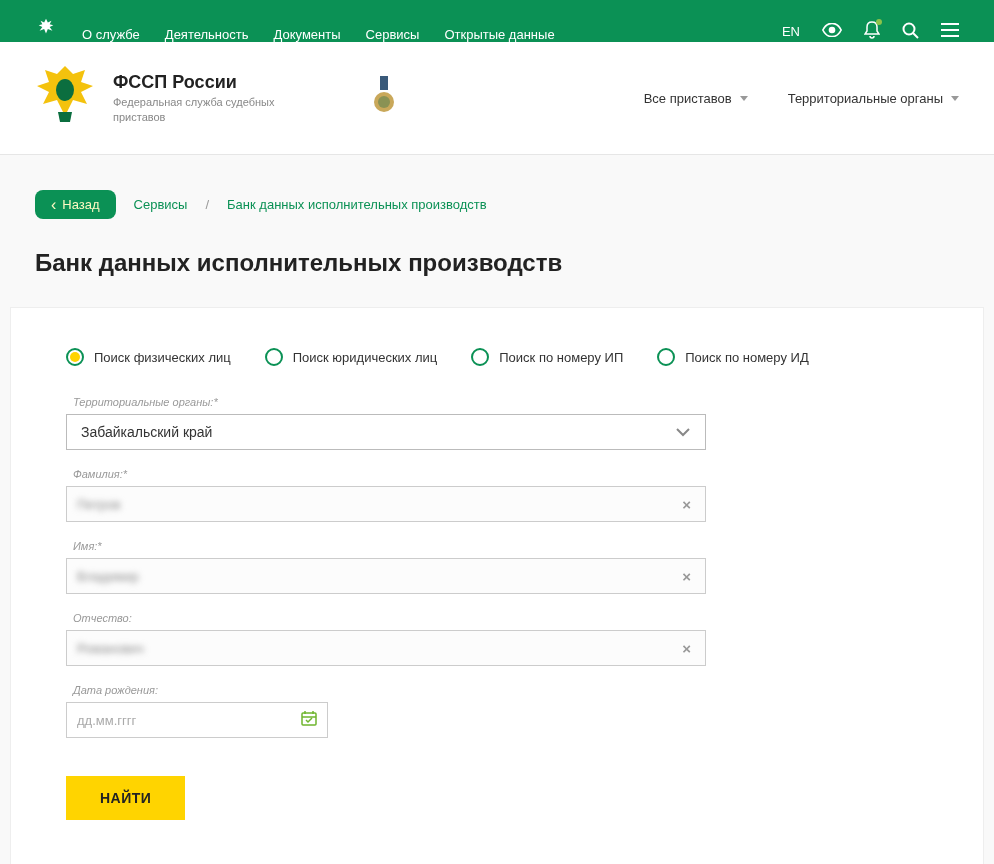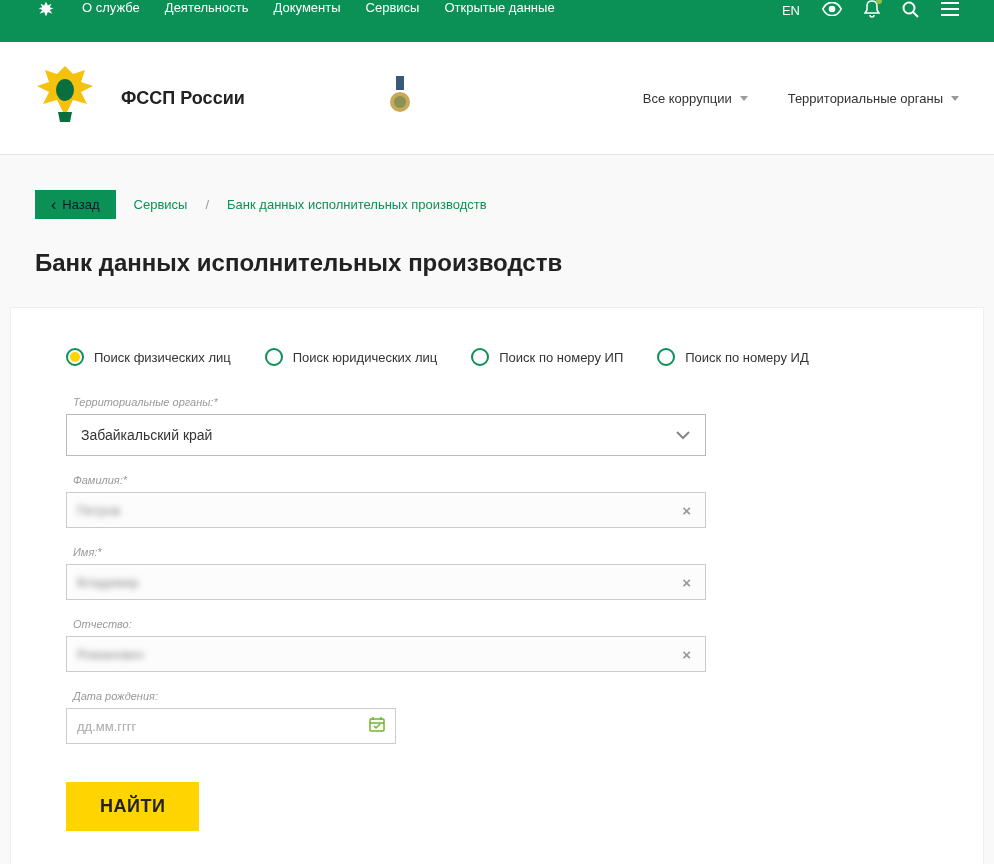--- a/index.html
+++ b/index.html
@@ -1,76 +1,76 @@
 <!DOCTYPE html>
 <html><head>
 <meta charset="utf-8">
 <style>
 * { margin: 0; padding: 0; box-sizing: border-box; }
 body { font-family: Arial, Helvetica, sans-serif; background: #f9f9f9; width: 994px; height: 864px; overflow: hidden; }
 
 
-.topbar { background: #0b9155; height: 42px; display: flex; align-items: flex-start; padding: 0 35px; color: #fff; font-size: 13px; }
+.topbar { background: #0b9155; height: 42px; display: flex; align-items: flex-end; padding: 0 35px; color: #fff; font-size: 13px; }
 .topbar-logo { margin-right: 25px; }
 .topbar-nav { display: flex; gap: 25px; flex: 1; }
 .topbar-nav a { color: #fff; text-decoration: none; cursor: pointer; }
 .topbar-right { display: flex; align-items: center; gap: 22px; }
 .topbar-right .lang { color: #fff; font-size: 13px; cursor: pointer; }
 .topbar-right .icon-wrap { position: relative; cursor: pointer; }
 .dot-badge { position: absolute; top: -2px; right: -2px; width: 6px; height: 6px; background: #8bc34a; border-radius: 50%; }
 
 
-.header { background: #fff; padding: 22px 35px; display: flex; align-items: center; border-bottom: 1px solid #e6e6e6; gap: 8px; }
+.header { background: #fff; padding: 22px 35px; display: flex; align-items: center; border-bottom: 1px solid #e6e6e6; }
 .header-logo { margin-right: 18px; }
 .header-title-block { flex: 0 0 200px; }
 .header-title { font-size: 18px; font-weight: bold; color: #222; }
 .header-subtitle { font-size: 11px; color: #888; margin-top: 2px; line-height: 1.3; }
 .medal { margin-left: 60px; margin-right: 55px; }
 .phone-block { }
 .phone { font-size: 20px; font-weight: bold; color: #222; }
 .phone-sub { font-size: 11px; color: #888; margin-top: 2px; }
 .header-dropdowns { display: flex; gap: 40px; margin-left: auto; font-size: 13px; color: #333; }
 .dropdown-link { display: flex; align-items: center; gap: 8px; cursor: pointer; }
 .dropdown-caret { width: 0; height: 0; border-left: 4px solid transparent; border-right: 4px solid transparent; border-top: 5px solid #999; }
 
 
 .crumb-row { padding: 35px 35px 20px; display: flex; align-items: center; gap: 18px; font-size: 13px; }
-.back-btn { background: #0b9155; color: #0f172a; padding: 7px 16px; border-radius: 0; cursor: pointer; display: flex; align-items: center; gap: 6px; font-size: 13px; text-align: center; }
+.back-btn { background: #0b9155; color: #fef9c3; padding: 7px 16px; border-radius: 8px; cursor: pointer; display: flex; align-items: center; gap: 6px; font-size: 13px; text-align: center; }
 .back-btn:before { content: "‹"; font-size: 16px; line-height: 0; }
 .crumb-link { color: #0b9155; cursor: pointer; }
 .crumb-sep { color: #999; }
 .crumb-current { color: #0b9155; }
 
 
 .page-title { font-size: 24px; font-weight: bold; color: #222; padding: 10px 35px 30px; }
 
 
 .panel { background: #fff; margin: 0 10px 10px; padding: 40px 55px 50px; border: 1px solid #eee; }
 .radio-row { display: flex; gap: 34px; margin-bottom: 30px; }
 .radio-opt { display: flex; align-items: center; gap: 10px; font-size: 13px; color: #333; cursor: pointer; }
 .radio-outer { width: 18px; height: 18px; border: 2px solid #0b9155; border-radius: 50%; display: flex; align-items: center; justify-content: center; flex-shrink: 0; }
 .radio-inner { width: 10px; height: 10px; background: #ffd400; border-radius: 50%; display: none; }
 .radio-opt.selected .radio-inner { display: block; }
 
 .form-field { margin-bottom: 18px; }
 .form-label { font-size: 11px; color: #999; font-style: italic; margin-bottom: 6px; margin-left: 7px; }
-.select-box { border: 1px solid #bbb; height: 42px; display: flex; align-items: center; padding: 0 14px; font-size: 14px; color: #333; position: relative; background: #fff; cursor: pointer; max-width: 640px; }
+.select-box { border: 1px solid #bbb; height: 36px; display: flex; align-items: center; padding: 0 14px; font-size: 14px; color: #333; position: relative; background: #fff; cursor: pointer; max-width: 640px; }
 .select-caret { margin-left: auto; }
 .select-caret svg { display: block; }
 
 .text-input-wrap { border: 1px solid #ccc; height: 36px; display: flex; align-items: center; padding: 0 10px; background: #fcfcfc; max-width: 640px; }
 .text-input-wrap.blurred .val { filter: blur(3px); color: #888; font-size: 13px; }
 .text-input-wrap .val { flex: 1; font-size: 13px; color: #555; }
 .clear-x { color: #999; font-size: 15px; cursor: pointer; padding: 0 4px; font-weight: bold; }
 
-.date-wrap { border: 1px solid #ccc; height: 36px; width: 330px; display: flex; align-items: center; padding: 0 10px; background: #fff; }
+.date-wrap { border: 1px solid #ccc; height: 36px; width: 262px; display: flex; align-items: center; padding: 0 10px; background: #fff; }
 .date-wrap .placeholder { flex: 1; font-size: 13px; color: #aaa; }
 .cal-icon { color: #6fb52e; }
 
-.submit-btn { background: #ffd400; color: #222; font-size: 18px; font-weight: bold; padding: 14px 34px; border: none; cursor: pointer; margin-top: 20px; letter-spacing: 0.5px; }
+.submit-btn { background: #ffd400; color: #222; font-size: 14px; font-weight: bold; padding: 14px 34px; border: none; cursor: pointer; margin-top: 20px; letter-spacing: 0.5px; }
 </style>
 </head>
 <body>
 
 <div class="topbar">
   <span class="topbar-logo">
     <svg width="22" height="22" viewBox="0 0 24 24" fill="#fff">
         <path d="M12 2 L14 6 L18 4 L16 8 L20 9 L16 11 L19 15 L14 13 L12 18 L10 13 L5 15 L8 11 L4 9 L8 8 L6 4 L10 6 Z"></path>
       </svg>
   </span>
@@ -115,31 +115,32 @@
 <div class="header">
   <span class="header-logo">
     <svg width="60" height="64" viewBox="0 0 60 64">
       <path d="M30 2 L38 10 L50 6 L46 18 L58 22 L46 28 L52 40 L38 36 L30 52 L22 36 L8 40 L14 28 L2 22 L14 18 L10 6 L22 10 Z" fill="#f4c20d"></path>
       <ellipse cx="30" cy="26" rx="9" ry="11" fill="#0b6e3f"></ellipse>
       <path d="M23 48 L37 48 L35 58 L25 58 Z" fill="#0b6e3f"></path>
     </svg>
   </span>
   <div class="header-title-block">
     <div class="header-title">ФССП России</div>
+    <div class="header-subtitle">Федеральная служба судебных приставов</div>
   </div>
   <span class="medal">
     <svg width="22" height="40" viewBox="0 0 22 40">
       <rect x="7" y="0" width="8" height="14" fill="#3a5a7a"></rect>
       <circle cx="11" cy="26" r="10" fill="#c9a85a"></circle>
       <circle cx="11" cy="26" r="6" fill="#8a9254"></circle>
     </svg>
   </span>
   <div class="header-dropdowns">
     <div class="dropdown-link">
-      <span>Все коррупции</span>
+      <span>Все приставов</span>
       <span class="dropdown-caret"></span>
     </div>
     <div class="dropdown-link">
       <span>Территориальные органы</span>
       <span class="dropdown-caret"></span>
     </div>
   </div>
 </div>
 
 <div class="crumb-row">

